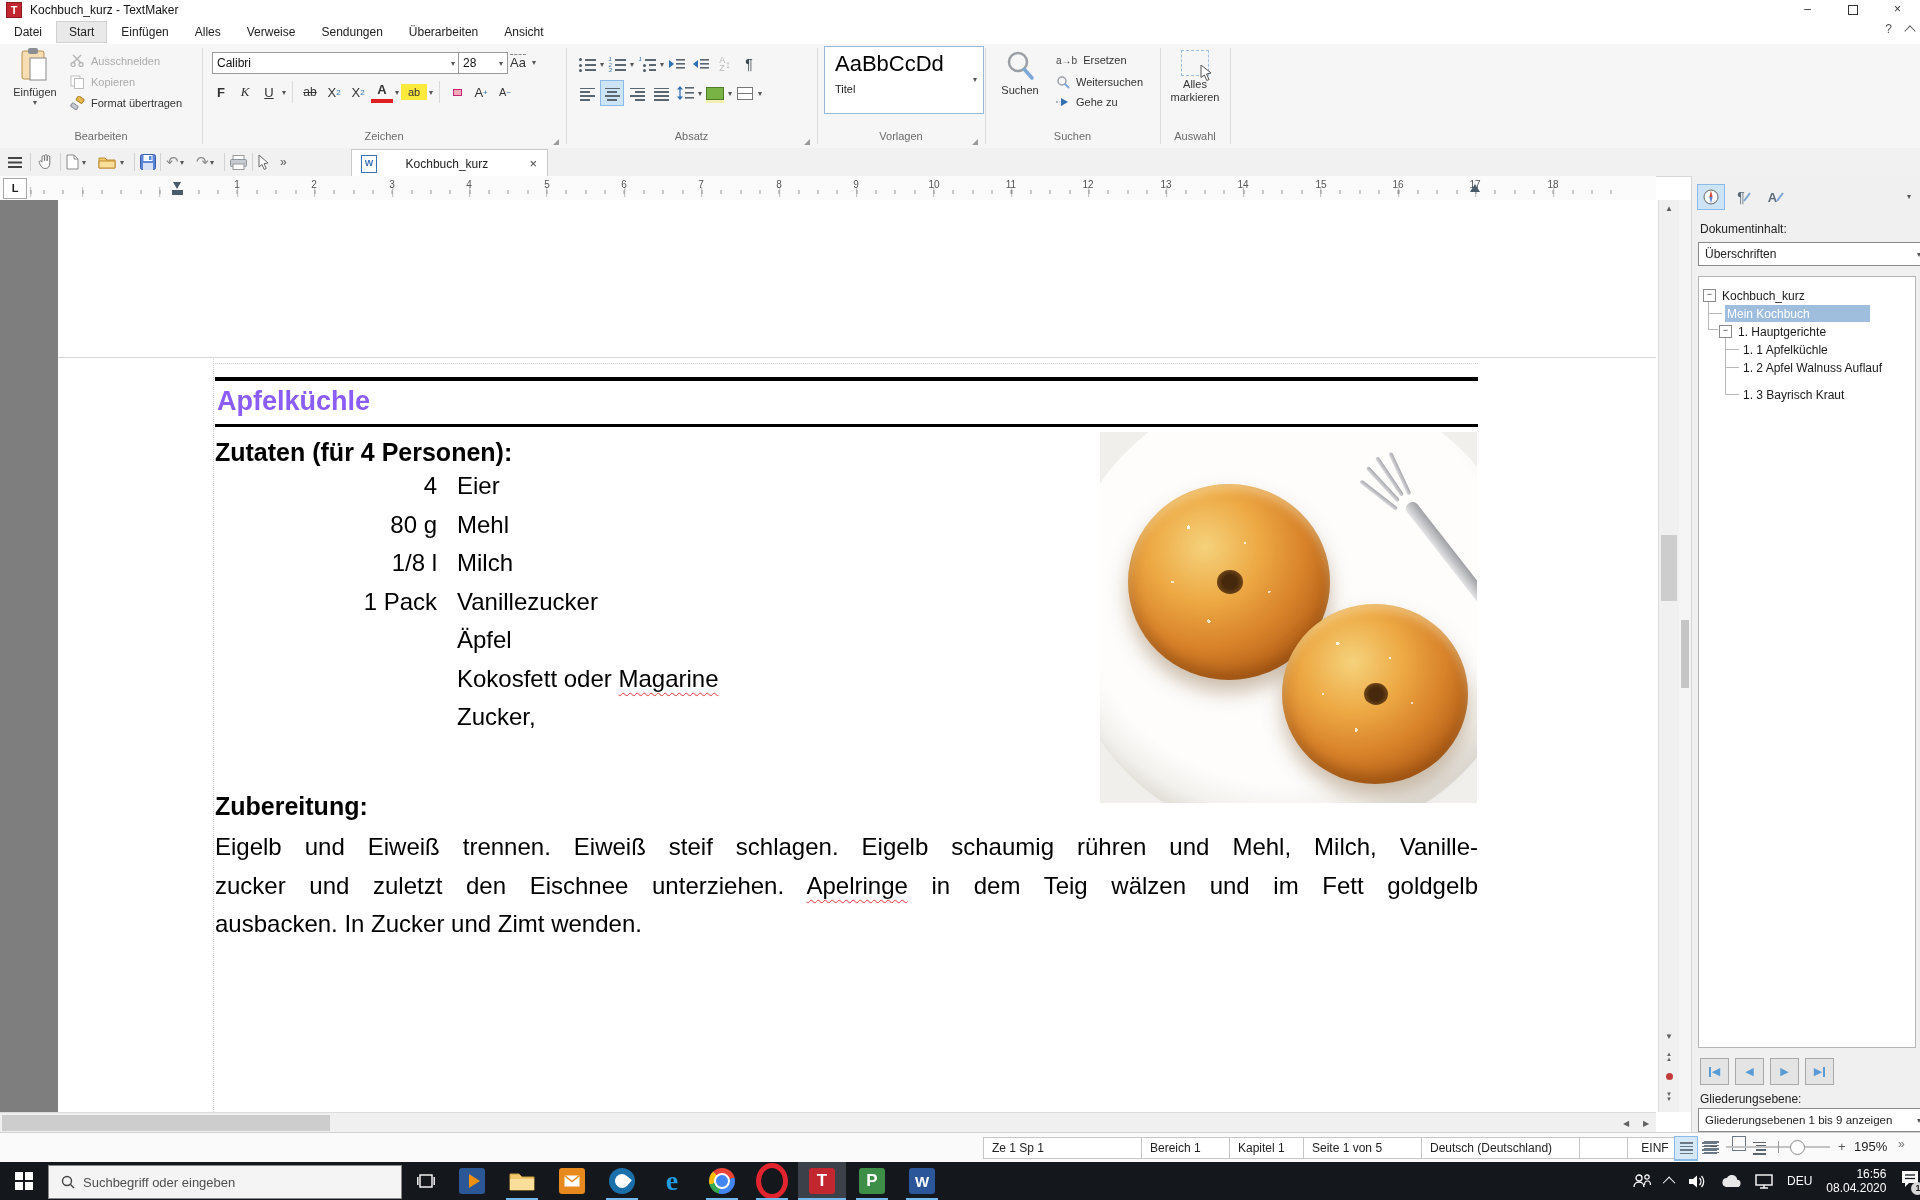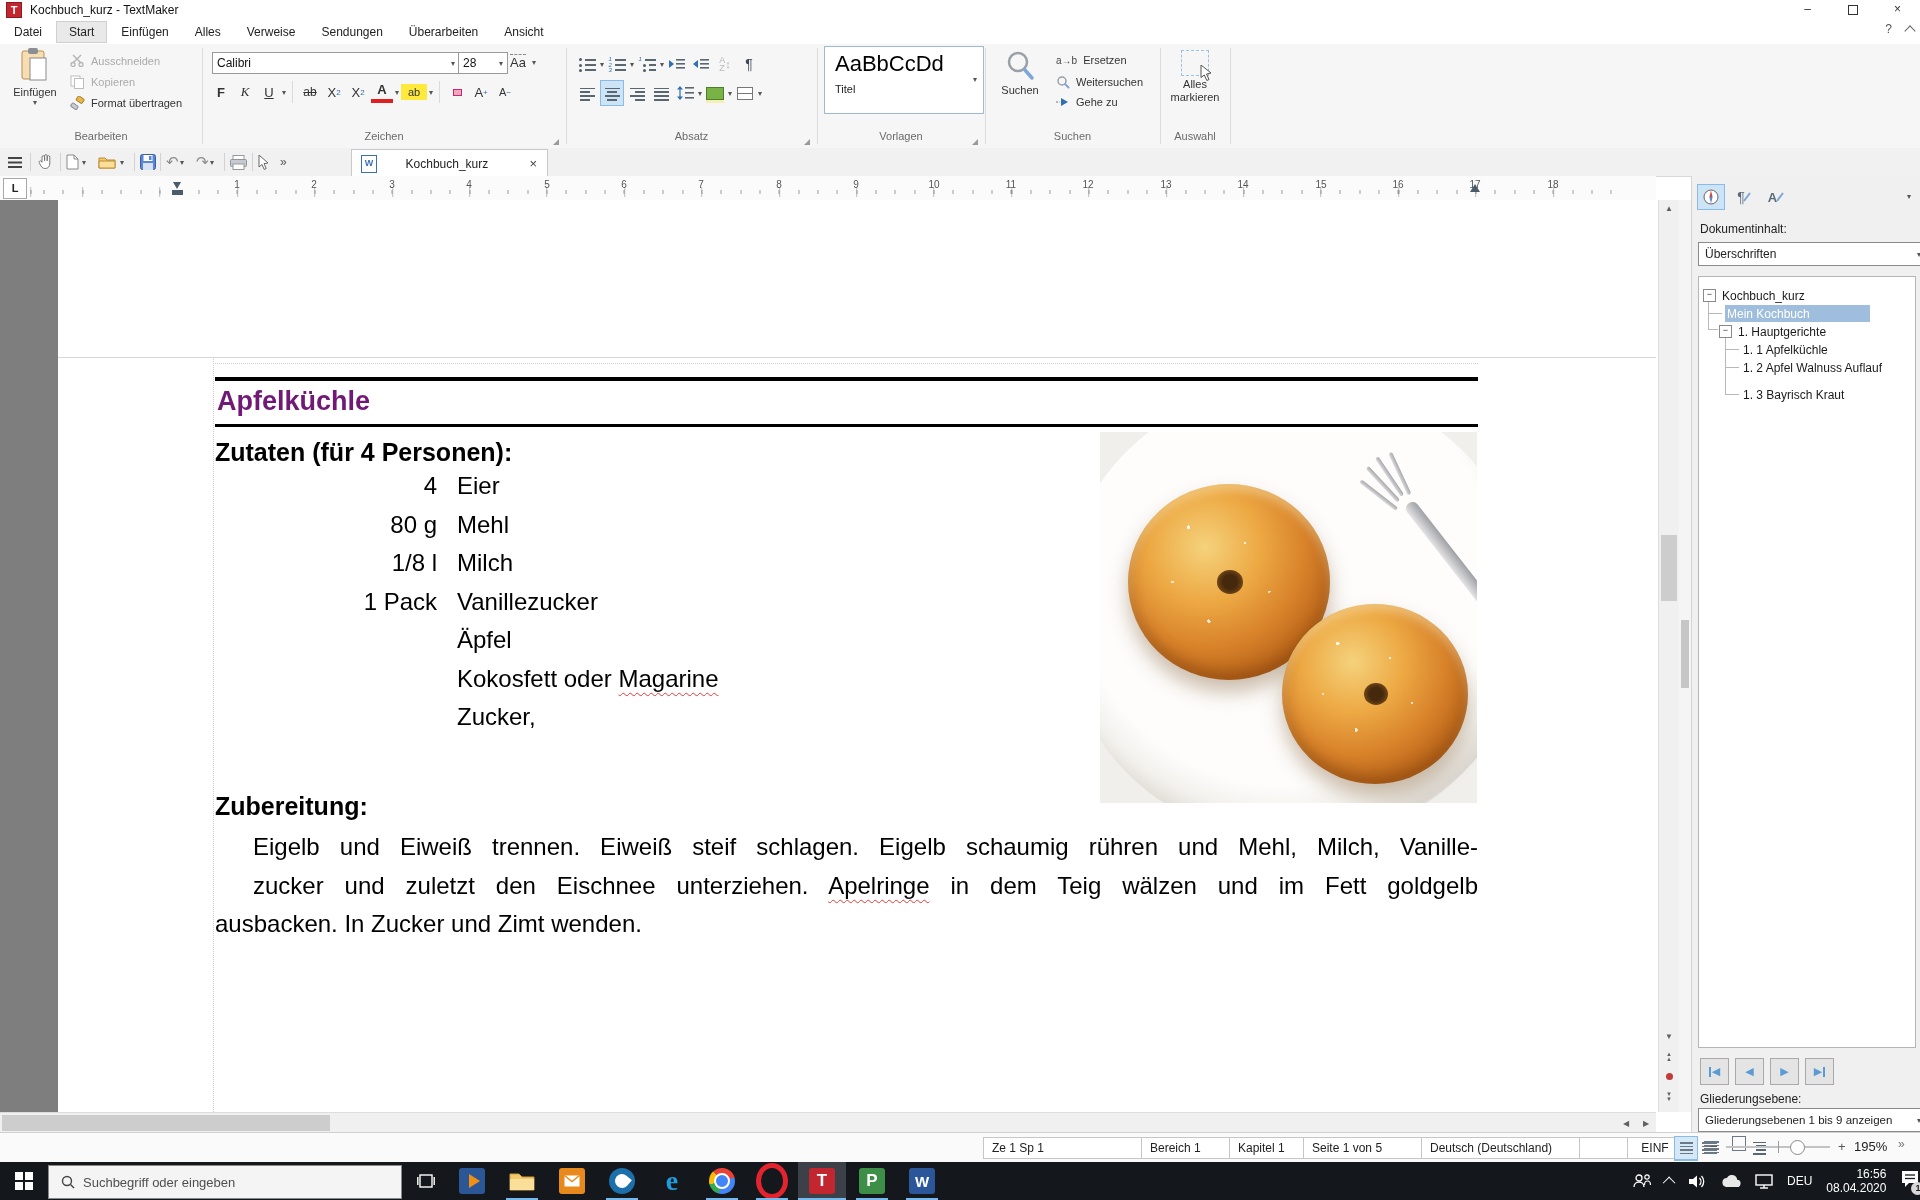--- a/index.html
+++ b/index.html
@@ -72,29 +72,29 @@
   .ind-tri{position:absolute;left:173px;top:6px;width:0;height:0;border-left:4.5px solid transparent;border-right:4.5px solid transparent;border-top:7px solid #4a5b6a;}
   .ind-right{position:absolute;left:1470px;top:8px;width:0;height:0;border-left:5px solid transparent;border-right:5px solid transparent;border-bottom:8px solid #4a5b6a;}
   
   .docarea{position:absolute;left:0;top:200px;width:1656px;height:912px;background:#7e7e7e;overflow:hidden;}
   .page{position:absolute;left:58px;top:0;width:1599px;height:912px;background:#fff;}
   .pagebreak{position:absolute;left:0;top:157px;width:100%;height:1px;background:#d7d7d7;}
   .guide-v{position:absolute;left:155px;top:157px;bottom:0;width:0;border-left:1px dotted #cfcfcf;}
   .guide-h{position:absolute;left:155px;top:163px;width:1265px;height:0;border-top:1px dotted #cfcfcf;}
   .rule1{position:absolute;left:157px;top:177px;width:1263px;height:4px;background:#000;}
   .rule2{position:absolute;left:157px;top:224px;width:1263px;height:3px;background:#000;}
-  .h1{position:absolute;left:159px;top:186px;font-size:27px;font-weight:bold;color:#701a75;}
+  .h1{position:absolute;left:159px;top:186px;font-size:27px;font-weight:bold;color:#8b5cf6;}
   .h2{position:absolute;font-size:25px;font-weight:bold;color:#000;}
   .ing{position:absolute;left:157px;top:272px;font-size:24px;color:#000;}
   .ingrow{display:flex;height:38.5px;align-items:baseline;}
   .qty{width:222px;text-align:right;}
   .item{margin-left:20px;}
   .squig{text-decoration:underline;text-decoration-style:wavy;text-decoration-color:#e03a3a;text-decoration-thickness:1px;text-underline-offset:5px;}
   .para{position:absolute;left:157px;top:628px;width:1263px;font-size:24px;color:#000;line-height:38.5px;}
-  .jline{text-align:justify;text-align-last:justify;white-space:normal;margin-left:38px;}
+  .jline{text-align:justify;text-align-last:justify;white-space:normal;}
   
   .photo{position:absolute;left:1042px;top:232px;width:377px;height:371px;background:#f1efeb;overflow:hidden;}
   .plate{position:absolute;left:-40px;top:-50px;width:470px;height:460px;border-radius:50%;background:radial-gradient(circle at 48% 42%,#fefdfc 0 58%,#f3f1ed 66%,#dcd8d1 73%,#f1efeb 78%);}
   .fork{position:absolute;left:258px;top:40px;transform:rotate(-38deg);}
   .fork .handle{position:absolute;left:14px;top:56px;width:13px;height:160px;background:linear-gradient(90deg,#e4e4e6,#9fa0a4);border-radius:6px;}
   .fork .tine{position:absolute;width:4px;height:46px;background:linear-gradient(90deg,#dcdcde,#a6a7ab);border-radius:2px;}
   .fritter{position:absolute;border-radius:50%;background:radial-gradient(circle at 38% 32%,#f5d27c 0%,#eda944 30%,#d8822a 55%,#b35f17 78%,#96490f 95%);box-shadow:0 12px 20px rgba(110,70,20,.35), inset 0 -8px 14px rgba(120,60,10,.45), inset 0 6px 10px rgba(255,235,180,.55);}
   .fritter:after{content:"";position:absolute;left:44%;top:44%;width:13%;height:12%;border-radius:50%;background:radial-gradient(circle,#46290c 0 40%,#7a4c1a 80%,transparent 100%);}
   .sugar{position:absolute;inset:0;border-radius:50%;background:
     radial-gradient(circle 3px at 30% 22%,rgba(255,255,255,.85) 0 60%,transparent 61%),

